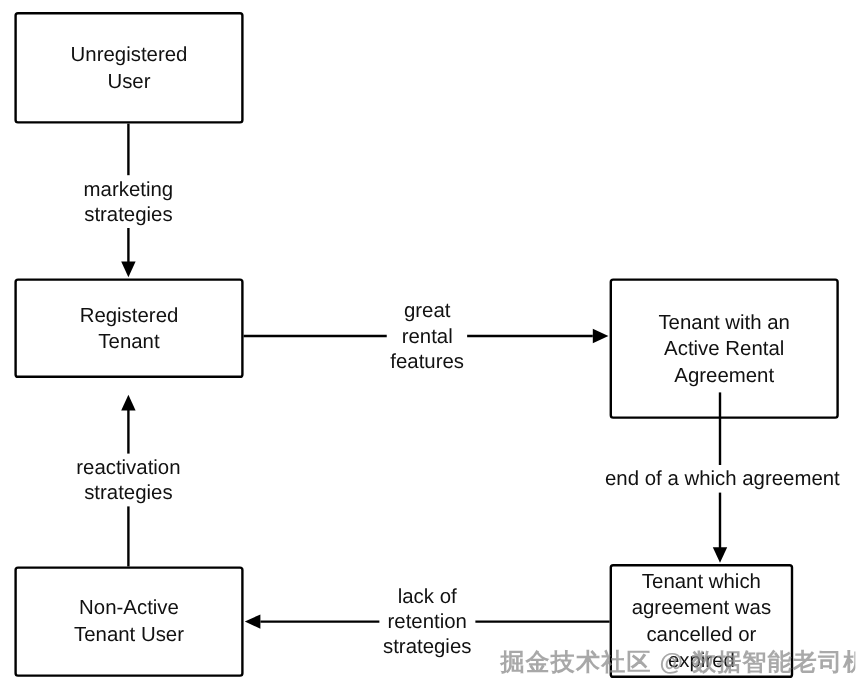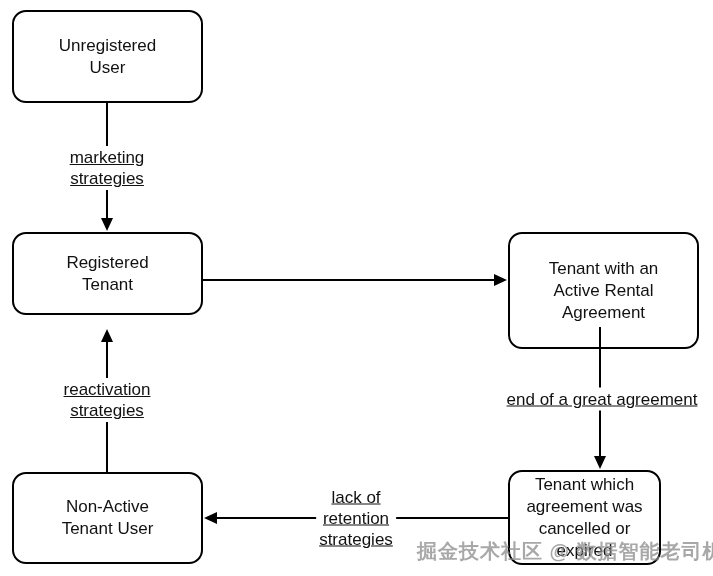--- a/index.html
+++ b/index.html
@@ -12,21 +12,21 @@
     width: 713px;
     height: 576px;
     background: #ffffff;
     font-family: "Liberation Sans", sans-serif;
     overflow: hidden;
   }
   .node {
     position: absolute;
     background: #ffffff;
     border: 2px solid #000000;
-    border-radius: 14px;
+    border-radius: 3px;
     display: flex;
     align-items: center;
     justify-content: center;
     text-align: center;
     color: #111111;
     font-size: 17px;
     line-height: 22px;
     white-space: pre-line;
     box-sizing: border-box;
     z-index: 2;
@@ -52,21 +52,20 @@
     position: absolute;
     transform: translate(-50%, -50%);
     background: #ffffff;
     color: #111111;
     font-size: 17px;
     line-height: 21px;
     text-align: center;
     white-space: pre-line;
     padding: 1px 3px;
     z-index: 4;
-    text-decoration: underline;
   }
   #label-marketing    { left: 107px; top: 168px; }
   #label-greatrental  { left: 356px; top: 280px; }
   #label-endagreement { left: 602px; top: 399px; white-space: nowrap; }
   #label-lack         { left: 356px; top: 518px; }
   #label-reactivation { left: 107px; top: 400px; }
 
   .watermark {
     position: absolute;
     left: 417px;
@@ -118,22 +117,25 @@
     <line x1="508" y1="518" x2="217" y2="518"></line>
     <polygon points="217,512 217,524 204,518"></polygon>
 
     <line x1="107" y1="472" x2="107" y2="341"></line>
     <polygon points="101,342 113,342 107,329"></polygon>
   </svg>
 
   <div class="edge-label" id="label-marketing">marketing
 strategies</div>
 
+  <div class="edge-label" id="label-greatrental">great
+rental
+features</div>
 
-  <div class="edge-label" id="label-endagreement">end of a great agreement</div>
+  <div class="edge-label" id="label-endagreement">end of a which agreement</div>
 
   <div class="edge-label" id="label-lack">lack of
 retention
 strategies</div>
 
   <div class="edge-label" id="label-reactivation">reactivation
 strategies</div>
 
   <div class="watermark">掘金技术社区 @ 数据智能老司机</div>
 

